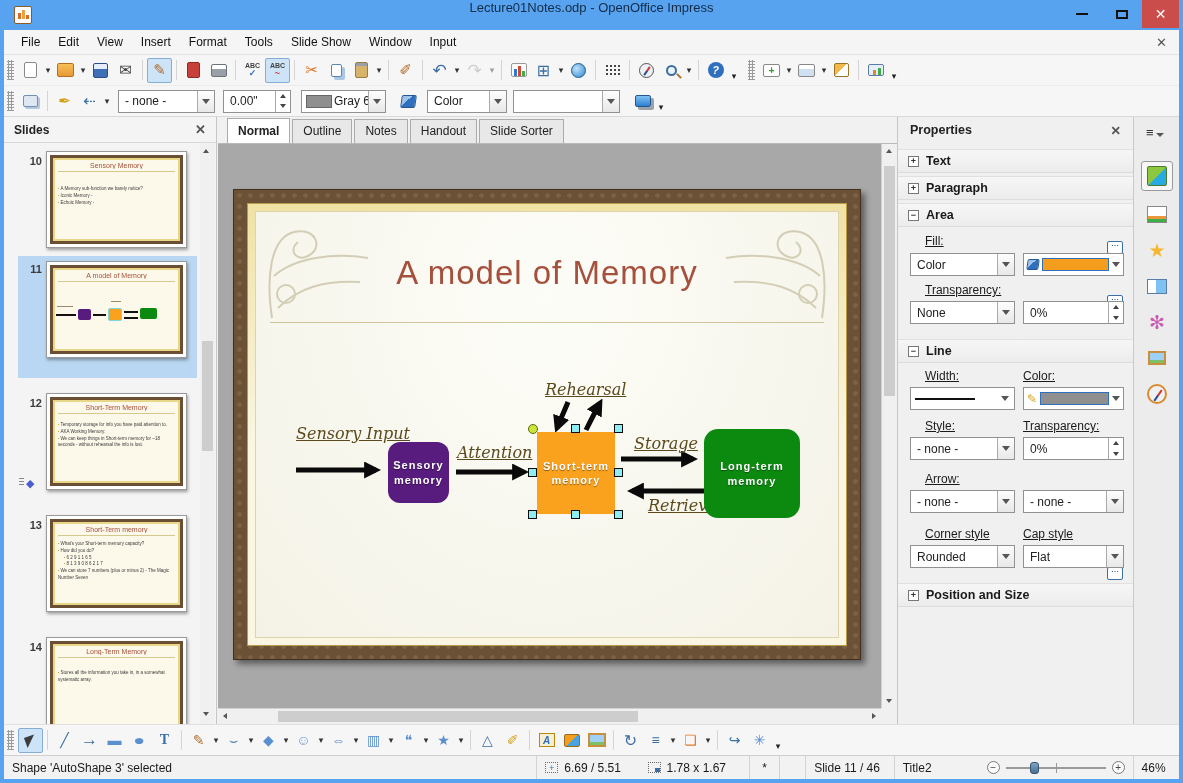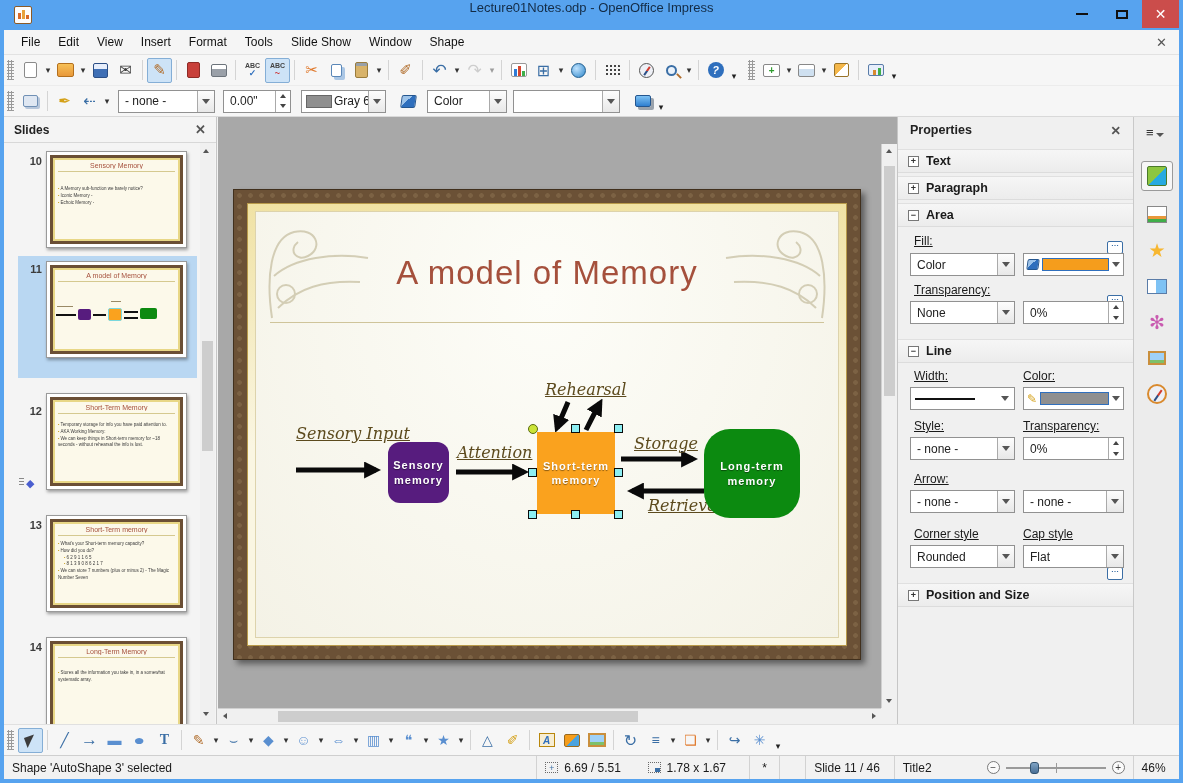--- a/index.html
+++ b/index.html
@@ -132,21 +132,21 @@
   .handle.rot {width:10px; height:10px; border-radius:50%; background:#cbe438; border-color:#5a6b12;}
 
   
   #props {position:absolute; left:893px; top:0; width:236px; height:607px; background:#f0f0f0; border-left:1px solid #c6c6c6;}
   #props-header {position:absolute; left:0; top:6px; width:100%; padding:0 12px; font-weight:bold; font-size:12.5px; display:flex;}
   #props-header .pclose {margin-left:auto; color:#555;}
   .sect {position:absolute; left:0; width:100%; height:24px; background:linear-gradient(#f6f6f6,#ececec); border-top:1px solid #e0e0e0; border-bottom:1px solid #dcdcdc; display:flex; align-items:center; padding:0 10px; font-weight:bold; font-size:12.5px; color:#1a1a1a;}
   .expico {width:11px; height:11px; border:1px solid #777; background:#fff; font-size:9px; line-height:9px; text-align:center; margin-right:7px; color:#333;}
   .dlg {position:absolute; right:10px; width:16px; height:13px; border:1px solid #3b6ea5; border-radius:2px; color:#3b6ea5; font-size:8px; line-height:4px; text-align:center; background:#fff;}
   .plabel {position:absolute; font-size:12px; color:#1a1a1a;}
-  .pL {left:16px;} .pR {left:125px;}
+  .pL {left:27px;} .pR {left:125px;}
   .wideL {position:absolute; left:12px; width:105px;}
   .wideR {position:absolute; left:125px; width:101px;}
   .lineglyph {display:inline-block; width:60px; height:2px; background:#111; margin-left:4px;}
 
   
   #tabstrip {position:absolute; left:1129px; top:0; width:46px; height:607px; background:#ececec; border-left:1px solid #c9c9c9;}
   .stab {position:absolute; left:7px; width:32px; height:30px; display:flex; align-items:center; justify-content:center; font-size:19px; border:1px solid transparent; border-radius:3px;}
   .stab.active {background:#f7f7f7; border-color:#9a9a9a;}
   #strip-menu {position:absolute; left:12px; top:8px; font-size:13px; color:#333;}
   #strip-menu .tri {margin-left:2px; border-top-width:4px;}
@@ -188,21 +188,21 @@
 
 <div id="menubar">
   <span class="mi">File</span>
   <span class="mi">Edit</span>
   <span class="mi">View</span>
   <span class="mi">Insert</span>
   <span class="mi">Format</span>
   <span class="mi">Tools</span>
   <span class="mi">Slide Show</span>
   <span class="mi">Window</span>
-  <span class="mi">Shape</span>
+  <span class="mi">Input</span>
   <span class="mclose">✕</span>
 </div>
 
 <div class="toolbar" id="tb1">
   <span class="grip"></span>
   <span class="tb">
       <i class="g g-page"></i>
     </span>
   <span class="dd">▾</span>
   <span class="tb">
@@ -409,21 +409,21 @@
           <span class="minibox" style="left:55px; top:40px; width:14px; height:13px; background:#faa21e; border:1px solid #7ad8de;"></span>
           <span class="miniline" style="left:71px; top:43px; width:14px;"></span>
           <span class="miniline" style="left:71px; top:49px; width:14px;"></span>
           <span class="minibox" style="left:87px; top:40px; width:17px; background:#0c8a10;"></span>
           <span class="minilbl" style="left:58px; top:33px; width:10px;"></span>
         </div>
       </div>
         </div>
     </div>
 
-    <span class="tnum" style="top:288px">12</span>
+    <span class="tnum" style="top:280px">12</span>
     <div class="thumbwrap" style="top:276px">
       <div class="thumb">
           <div class="tframe">
         <div class="ttitle">Short-Term Memory</div>
         <div class="trule"></div>
         <div class="tbul" style="margin-top:8px"><b>▪</b><span>Temporary storage for info you have paid attention to.</span><br>
           <b>▪</b><span>AKA Working Memory:</span><br>
           <b>▪</b><span>We can keep things in Short-term memory for ~18 seconds - without rehearsal the info is lost.</span></div>
       </div>
         </div>
@@ -461,20 +461,27 @@
           <i class="tri-up" style="border-bottom-color:#555"></i>
         </span>
       <span class="sthumb" style="left:2px; top:198px; width:11px; height:110px;"></span>
       <span class="sarrow" style="left:3px; bottom:8px;">
           <i class="tri-dn" style="border-top-color:#555"></i>
         </span>
     </div>
   </div>
 
   <div id="center">
+    <div id="view-tabs">
+      <span class="vtab active">Normal</span>
+      <span class="vtab">Outline</span>
+      <span class="vtab">Notes</span>
+      <span class="vtab">Handout</span>
+      <span class="vtab">Slide Sorter</span>
+    </div>
 
     <div id="workspace">
       <div id="slide">
         <div id="slide-gold">
             <div id="slide-paper">
 
           <svg class="flourish" style="left:8px" width="110" height="120" viewBox="0 0 110 120">
             <g fill="none" stroke="#cbc4a8" stroke-width="2">
               <path d="M8,100 C2,60 6,20 30,14 C52,9 60,30 44,38 C32,44 24,32 34,24"></path>
               <path d="M10,58 C30,40 70,34 104,40"></path>
@@ -513,21 +520,21 @@
           <span class="dlabel" style="left:40px; top:212px;">Sensory Input</span>
           <span class="dlabel" style="left:201px; top:231px;">Attention</span>
           <span class="dlabel" style="left:289px; top:168px;">Rehearsal</span>
           <span class="dlabel" style="left:378px; top:222px;">Storage</span>
           <span class="dlabel" style="left:392px; top:284px;">Retrieval</span>
 
           <div class="dbox" style="left:132px; top:230px; width:61px; height:61px; background:#571c7e; border-radius:12px;"><span>Sensory
 memory</span></div>
           <div class="dbox" style="left:281px; top:220px; width:78px; height:82px; background:#faa21e;"><span>Short-term
 memory</span></div>
-          <div class="dbox" style="left:448px; top:217px; width:96px; height:89px; background:#0c8a10; border-radius:26px;"><span>Long-term
+          <div class="dbox" style="left:448px; top:217px; width:96px; height:89px; background:#0c8a10; border-radius:14px;"><span>Long-term
 memory</span></div>
 
           <span class="handle rot" style="left:272px; top:212px;"></span>
           <span class="handle" style="left:315px; top:212px;"></span>
           <span class="handle" style="left:358px; top:212px;"></span>
           <span class="handle" style="left:272px; top:256px;"></span>
           <span class="handle" style="left:358px; top:256px;"></span>
           <span class="handle" style="left:272px; top:298px;"></span>
           <span class="handle" style="left:315px; top:298px;"></span>
           <span class="handle" style="left:358px; top:298px;"></span>

